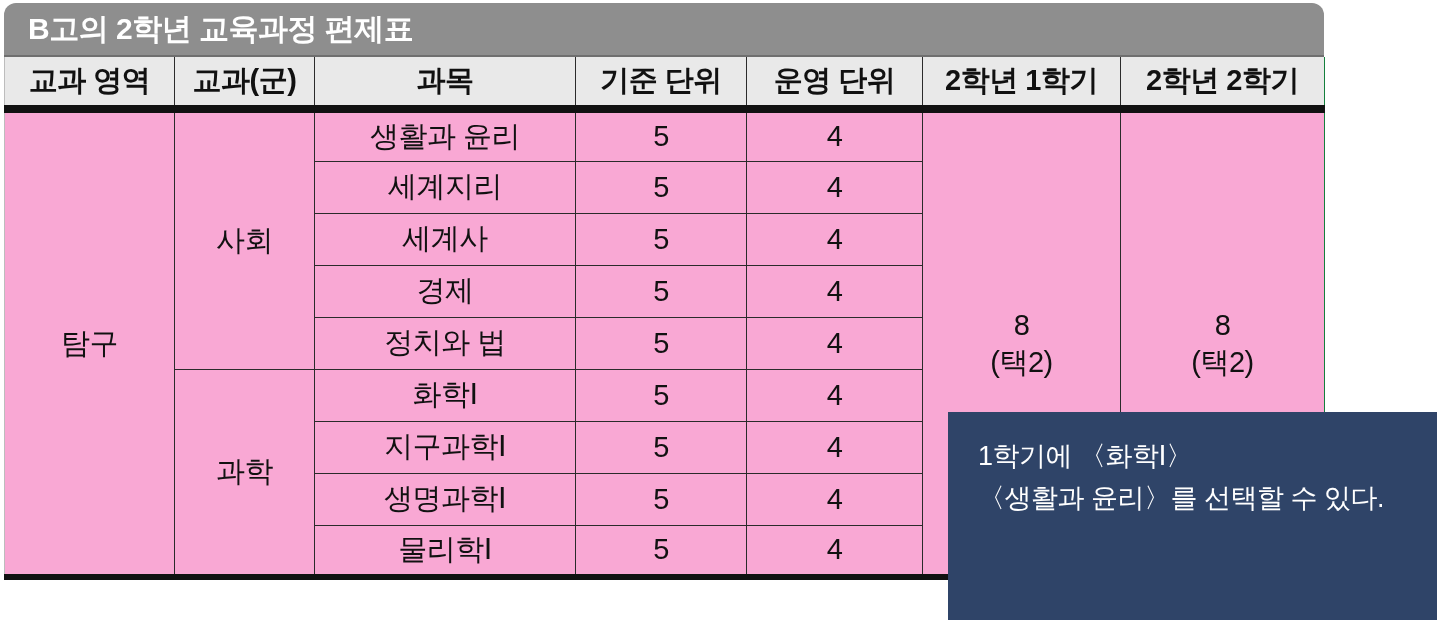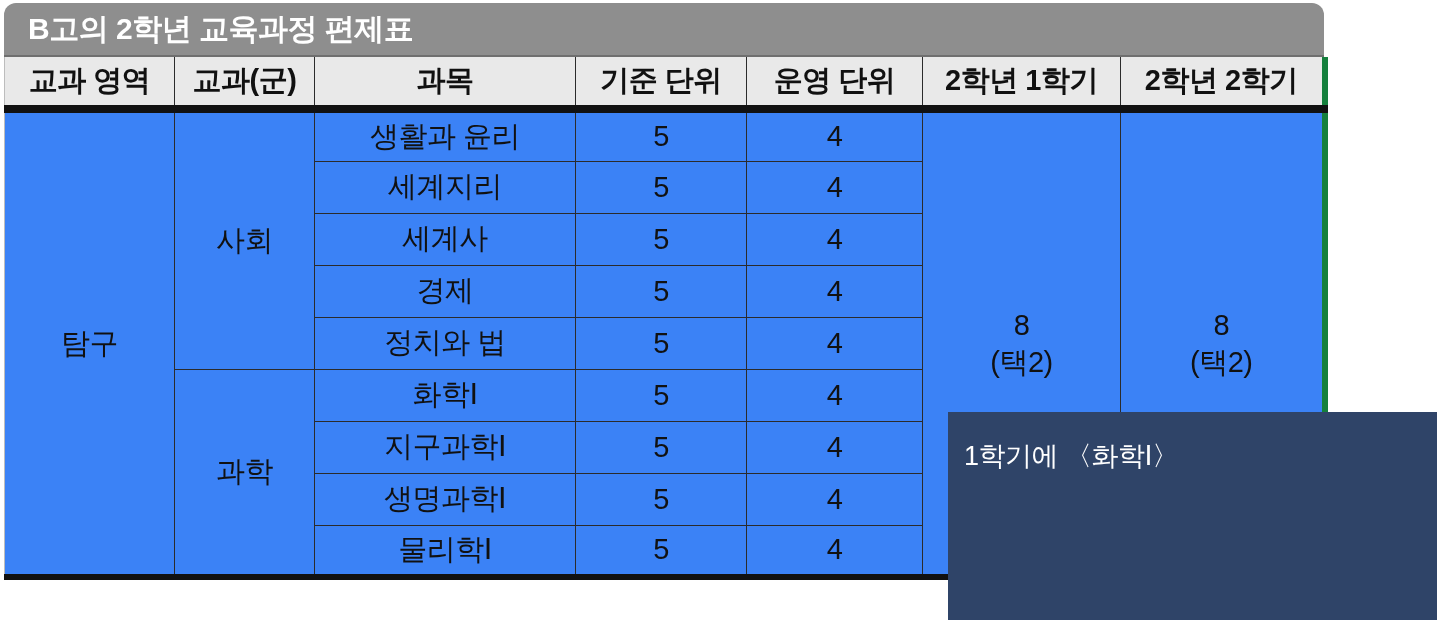--- a/index.html
+++ b/index.html
@@ -27,31 +27,31 @@
     border:1px solid #2b2b2b;
     text-align:center; vertical-align:middle;
     color:#111111; letter-spacing:-0.5px;
     overflow:hidden; white-space:nowrap;
   }
   table.curr th {
     height:52px; background:#e9e9e9;
     font-size:29px; font-weight:bold;
     border-top:none; border-bottom:8px solid #111111;
   }
-  table.curr td { height:52px; background:#3b82f6; font-size:29px; font-weight:normal; }
+  table.curr td { height:52px; background:#f9a8d4; font-size:29px; font-weight:normal; }
   table.curr th:first-child, table.curr td.outer-left { border-left:1px solid #bdbdbd;text-align:center; }
-  table.curr th:last-child,  table.curr td.outer-right { border-right:6px solid #15803d; }
+  table.curr th:last-child,  table.curr td.outer-right { border-right:1px solid #15803d; }
   td.sem-cell .sem-val  { display:block; line-height:1.25; }
   td.sem-cell .sem-note { display:block; line-height:1.25; }
   
   .callout {
     position:absolute; left:948px; top:412px; width:489px; height:208px;
     background:#2f4468; color:#ffffff;
     font-size:27px; line-height:42px; letter-spacing:-0.5px;
-    padding:23px 10px 0 16px;
+    padding:23px 10px 0 30px;
   }
 </style>
 </head>
 <body>
 
 <div class="stage">
 
   <div class="titlebar">
     <span>B고의 2학년 교육과정 편제표</span>
   </div>
@@ -132,15 +132,16 @@
       <tr>
         <td>물리학Ⅰ</td>
         <td>5</td>
         <td>4</td>
       </tr>
     </tbody>
   </table>
 
   <div class="callout">
     <div>1학기에 〈화학Ⅰ〉</div>
+    <div>〈생활과 윤리〉를 선택할 수 있다.</div>
   </div>
 
 </div>
 
 </body></html>

